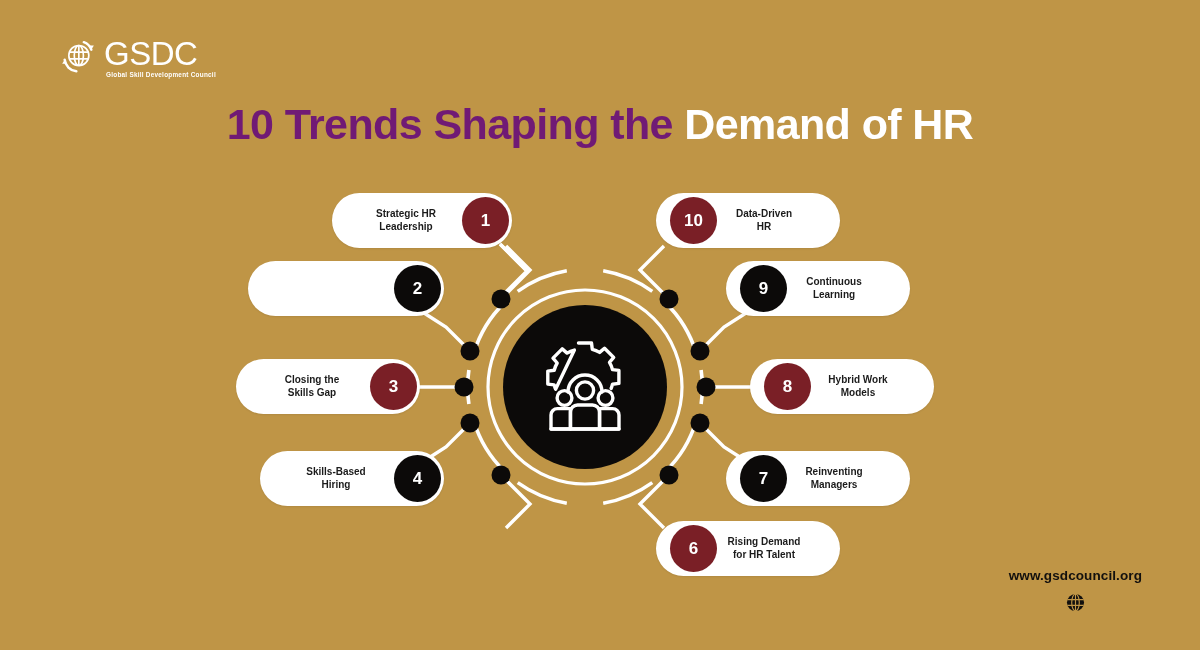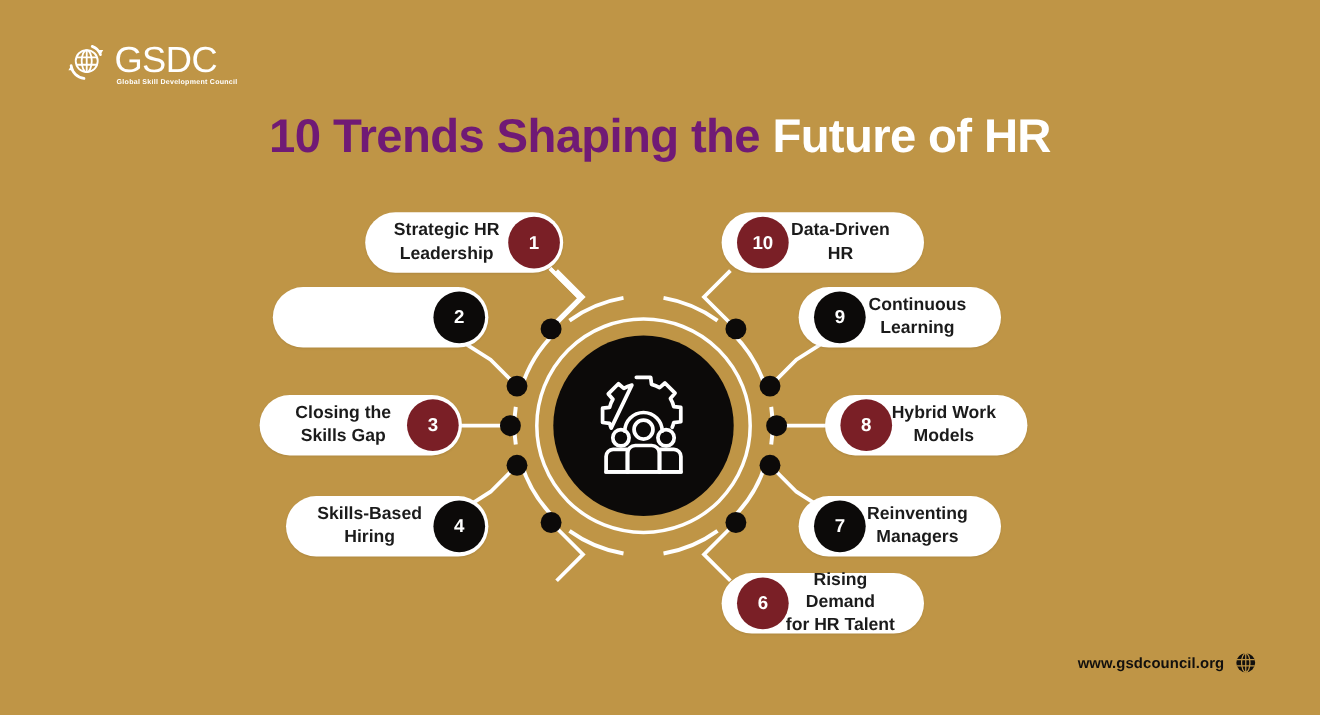--- a/index.html
+++ b/index.html
@@ -59,21 +59,21 @@
   
   .pill {
     position:absolute;
     height:55px;
     background:#ffffff;
     border-radius:28px;
     display:flex; align-items:center;
     box-shadow:0 1px 2px rgba(0,0,0,0.08);
   }
   .pill-label {
-    font-size:16px; font-weight:bold; color:#1b1b1b;
+    font-size:10px; font-weight:bold; color:#1b1b1b;
     line-height:1.28; text-align:center;
     white-space:pre-line;
   }
   .badge {
     position:absolute;
     width:47px; height:47px; border-radius:50%;
     display:flex; align-items:center; justify-content:center;
     font-size:17px; font-weight:bold; color:#ffffff;
     top:4px;
   }
@@ -86,21 +86,21 @@
   .pill.left .badge { right:3px; }
 
   
   .pill.right { justify-content:flex-end; }
   .pill.right .pill-label { margin-right:22px; margin-left:54px; width:100%; }
   .pill.right .badge { left:14px; }
 
   
   #footer {
     position:absolute; right:58px; bottom:38px;
-    display:flex; align-items:center; gap:10px;
+    display:flex; align-items:center; gap:10px;flex-direction:column;
   }
   #footer-url {
     font-size:13.5px; font-weight:bold; color:#12100e;
     letter-spacing:0.1px;
   }
   #footer-globe { width:19px; height:19px; }
 </style>
 </head>
 <body>
 
@@ -177,21 +177,21 @@
       <path d="M40 14 l3 -5 l-6 0 z" fill="#ffffff"></path>
     </svg>
     <div id="logo-text">
       <div id="logo-word">GSDC</div>
       <div id="logo-sub">Global Skill Development Council</div>
     </div>
   </div>
 
   <h1 id="title">
     <span class="t-dark">10 Trends Shaping the</span>
-    <span class="t-light">Future of HR</span>
+    <span class="t-light">Demand of HR</span>
   </h1>
 
   <div id="hub">
     <div id="hub-disc"></div>
     <svg id="hub-icon" viewBox="0 0 96 100">
       <g fill="none" stroke="#ffffff" stroke-width="3.4" stroke-linejoin="round" stroke-linecap="round">
 
         <path d="M41.5 6 h13 l0.8 6.4 a26 26 0 0 1 7.3 3.0 l4.9 -4.2 l9.2 9.2 l-4.2 4.9
                  a26 26 0 0 1 3.0 7.3 l6.4 0.8 v13 l-6.4 0.8 a26 26 0 0 1 -1.4 4.3
                  M18.6 52.2 a26 26 0 0 1 -1.4 -4.3 l-6.4 -0.8 v-13 l6.4 -0.8

